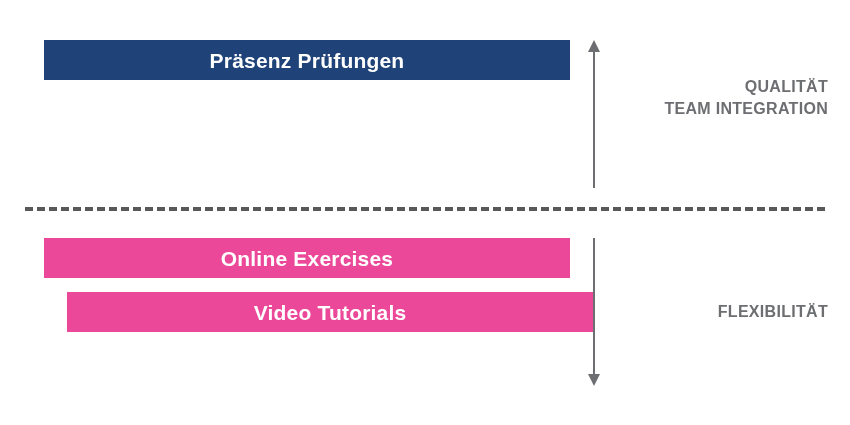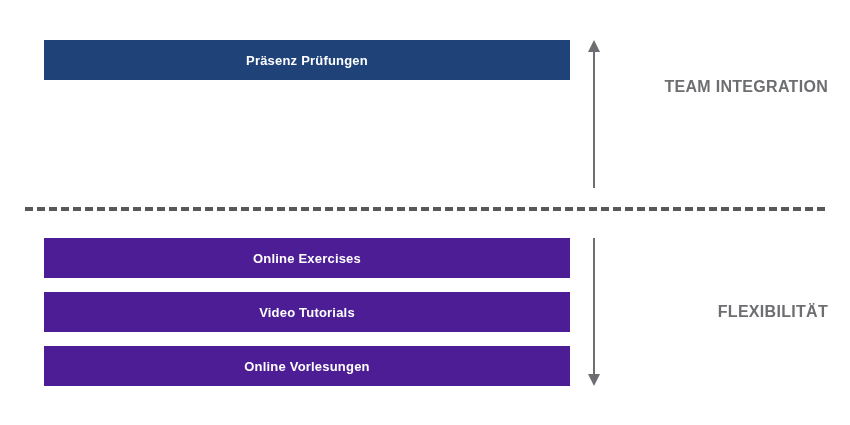--- a/index.html
+++ b/index.html
@@ -25,35 +25,35 @@
     width: 526px;
     height: 40px;
     display: flex;
     align-items: center;
     justify-content: center;
     box-sizing: border-box;
   }
   .bar-label {
     color: #ffffff;
     font-weight: bold;
-    font-size: 13px;
+    font-size: 21px;
     letter-spacing: 0.2px;
     line-height: 1;
     white-space: nowrap;
     text-align: center;
   }
   .bar.presence { background: #1f4279; }
-  .bar.online   { background: #4c1d95; }
+  .bar.online   { background: #ec4899; }
 
   .bar-p1 { top: 40px; }
   .bar-p2 { top: 94px; }
   .bar-p3 { top: 148px; }
 
   .bar-o1 { top: 238px; }
-  .bar-o2 { top: 292px; }
+  .bar-o2 { top: 292px; margin-left: 23px; }
   .bar-o3 { top: 346px; }
 
   
   .divider {
     position: absolute;
     left: 25px;
     top: 207px;
     width: 800px;
     height: 0;
     border-top: 4px dashed #58585a;
@@ -118,36 +118,34 @@
   </div>
 
 
 
   <div class="arrow arrow-up">
     <span class="head"></span>
     <span class="shaft"></span>
   </div>
 
   <div class="caption caption-quality">
+    <span class="caption-line">QUALITÄT</span>
     <span class="caption-line">TEAM INTEGRATION</span>
   </div>
 
   <div class="divider"></div>
 
   <div class="bar online bar-o1">
     <span class="bar-label">Online Exercises</span>
   </div>
 
   <div class="bar online bar-o2">
     <span class="bar-label">Video Tutorials</span>
   </div>
 
-  <div class="bar online bar-o3">
-    <span class="bar-label">Online Vorlesungen</span>
-  </div>
 
   <div class="arrow arrow-down">
     <span class="shaft"></span>
     <span class="head"></span>
   </div>
 
   <div class="caption caption-flex">
     <span class="caption-line">FLEXIBILITÄT</span>
   </div>
 

